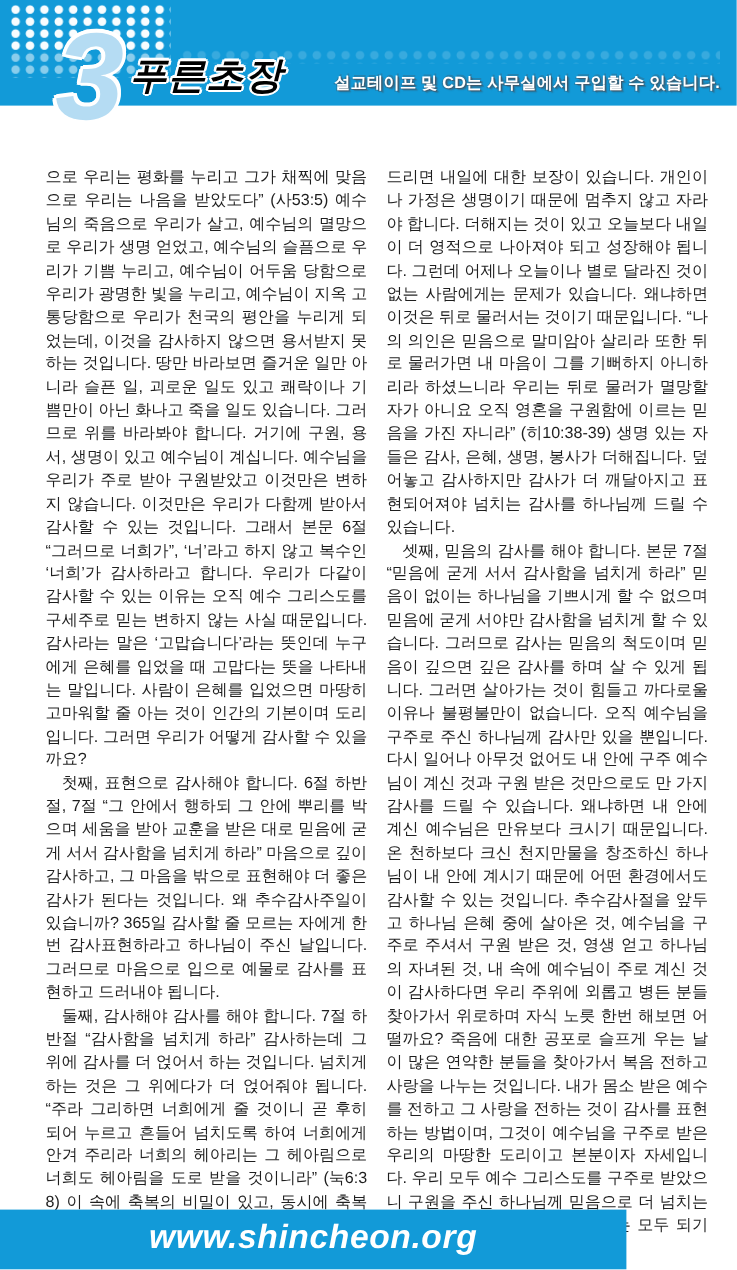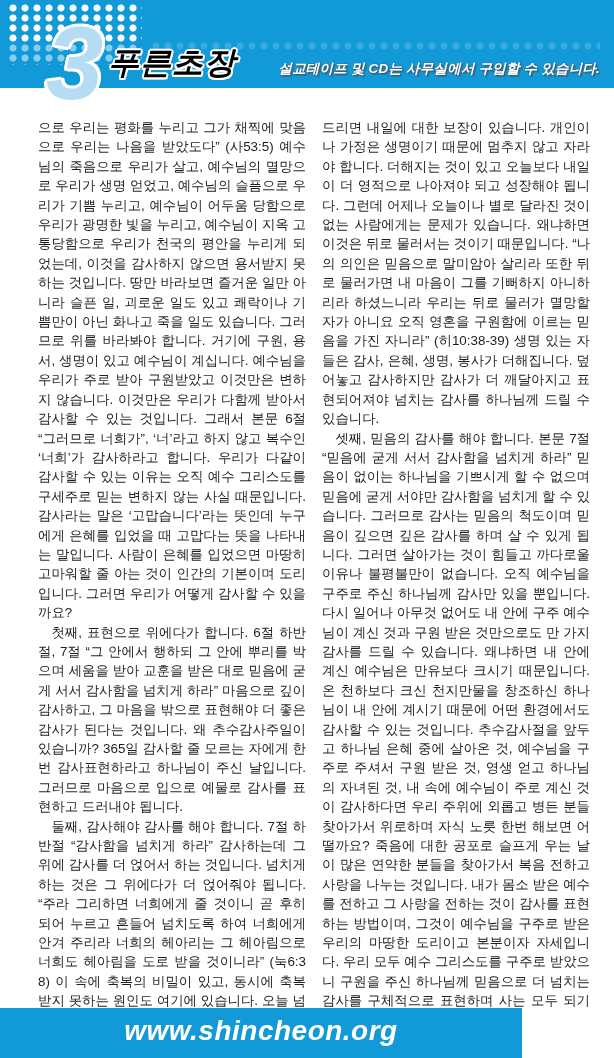--- a/index.html
+++ b/index.html
@@ -55,34 +55,34 @@
     font-weight:900;font-style:italic;
     letter-spacing:1px;
     color:#000;
     text-shadow:
       -2px 0 0 #fff, 2px 0 0 #fff, 0 -2px 0 #fff, 0 2px 0 #fff,
       -1.5px -1.5px 0 #fff, 1.5px -1.5px 0 #fff, -1.5px 1.5px 0 #fff, 1.5px 1.5px 0 #fff;
     z-index:4;
   }
   .header-note{
     position:absolute;top:60px;right:14px;
-    font-size:13.5px;font-weight:bold;font-style:italic;
+    font-size:13.5px;font-weight:bold;
     color:#fff;
     text-shadow:1px 1px 0 rgba(70,85,100,0.75), -1px 1px 0 rgba(70,85,100,0.35),
                 1px -1px 0 rgba(70,85,100,0.35), 2px 2px 1px rgba(60,75,90,0.45);
     letter-spacing:0.2px;
     z-index:4;
   }
 
   
   .content{
     position:absolute;top:118px;left:38px;width:552px;height:874px;
     display:flex;gap:16px;
   }
-  .col{flex:1 1 0;min-width:0;}
+  .col{flex:1 1 0;min-width:0;margin-top:20px;}
   .col p{
     font-size:13.4px;line-height:19.4px;
     text-align:justify;
     word-break:break-all;
     color:var(--text);
   }
   .col p.indent{text-indent:1em;}
   .col .lead{font-weight:normal;}
 
   
@@ -108,21 +108,21 @@
     <div class="dots dots-fade"></div>
     <div class="dots dots-band"></div>
     <div class="big-num">3</div>
     <h1 class="title">푸른초장</h1>
     <div class="header-note">설교테이프 및 CD는 사무실에서 구입할 수 있습니다.</div>
   </header>
 
   <main class="content">
     <div class="col">
       <p><span class="lead"></span><span>으로 우리는 평화를 누리고 그가 채찍에 맞음으로 우리는 나음을 받았도다” (사53:5) 예수님의 죽음으로 우리가 살고, 예수님의 멸망으로 우리가 생명 얻었고, 예수님의 슬픔으로 우리가 기쁨 누리고, 예수님이 어두움 당함으로 우리가 광명한 빛을 누리고, 예수님이 지옥 고통당함으로 우리가 천국의 평안을 누리게 되었는데, 이것을 감사하지 않으면 용서받지 못하는 것입니다. 땅만 바라보면 즐거운 일만 아니라 슬픈 일, 괴로운 일도 있고 쾌락이나 기쁨만이 아닌 화나고 죽을 일도 있습니다. 그러므로 위를 바라봐야 합니다. 거기에 구원, 용서, 생명이 있고 예수님이 계십니다. 예수님을 우리가 주로 받아 구원받았고 이것만은 변하지 않습니다. 이것만은 우리가 다함께 받아서 감사할 수 있는 것입니다. 그래서 본문 6절 “그러므로 너희가”, ‘너’라고 하지 않고 복수인 ‘너희’가 감사하라고 합니다. 우리가 다같이 감사할 수 있는 이유는 오직 예수 그리스도를 구세주로 믿는 변하지 않는 사실 때문입니다. 감사라는 말은 ‘고맙습니다’라는 뜻인데 누구에게 은혜를 입었을 때 고맙다는 뜻을 나타내는 말입니다. 사람이 은혜를 입었으면 마땅히 고마워할 줄 아는 것이 인간의 기본이며 도리입니다. 그러면 우리가 어떻게 감사할 수 있을까요?</span></p>
-      <p class="indent"><span class="lead">첫째, 표현으로 위에다가 합니다.</span><span> 6절 하반절, 7절 “그 안에서 행하되 그 안에 뿌리를 박으며 세움을 받아 교훈을 받은 대로 믿음에 굳게 서서 감사함을 넘치게 하라” 마음으로 깊이 감사하고, 그 마음을 밖으로 표현해야 더 좋은 감사가 된다는 것입니다. 왜 추수감사주일이 있습니까? 365일 감사할 줄 모르는 자에게 한 번 감사표현하라고 하나님이 주신 날입니다. 그러므로 마음으로 입으로 예물로 감사를 표현하고 드러내야 됩니다.</span></p>
+      <p class="indent"><span class="lead">첫째, 표현으로 감사해야 합니다.</span><span> 6절 하반절, 7절 “그 안에서 행하되 그 안에 뿌리를 박으며 세움을 받아 교훈을 받은 대로 믿음에 굳게 서서 감사함을 넘치게 하라” 마음으로 깊이 감사하고, 그 마음을 밖으로 표현해야 더 좋은 감사가 된다는 것입니다. 왜 추수감사주일이 있습니까? 365일 감사할 줄 모르는 자에게 한 번 감사표현하라고 하나님이 주신 날입니다. 그러므로 마음으로 입으로 예물로 감사를 표현하고 드러내야 됩니다.</span></p>
       <p class="indent"><span class="lead">둘째, 감사해야 감사를 해야 합니다.</span><span> 7절 하반절 “감사함을 넘치게 하라” 감사하는데 그 위에 감사를 더 얹어서 하는 것입니다. 넘치게 하는 것은 그 위에다가 더 얹어줘야 됩니다. “주라 그리하면 너희에게 줄 것이니 곧 후히 되어 누르고 흔들어 넘치도록 하여 너희에게 안겨 주리라 너희의 헤아리는 그 헤아림으로 너희도 헤아림을 도로 받을 것이니라” (눅6:38) 이 속에 축복의 비밀이 있고, 동시에 축복받지 못하는 원인도 여기에 있습니다. 오늘 넘치도록 더해지는 감사를</span></p>
     </div>
     <div class="col">
       <p><span class="lead"></span><span>드리면 내일에 대한 보장이 있습니다. 개인이나 가정은 생명이기 때문에 멈추지 않고 자라야 합니다. 더해지는 것이 있고 오늘보다 내일이 더 영적으로 나아져야 되고 성장해야 됩니다. 그런데 어제나 오늘이나 별로 달라진 것이 없는 사람에게는 문제가 있습니다. 왜냐하면 이것은 뒤로 물러서는 것이기 때문입니다. “나의 의인은 믿음으로 말미암아 살리라 또한 뒤로 물러가면 내 마음이 그를 기뻐하지 아니하리라 하셨느니라 우리는 뒤로 물러가 멸망할 자가 아니요 오직 영혼을 구원함에 이르는 믿음을 가진 자니라” (히10:38-39) 생명 있는 자들은 감사, 은혜, 생명, 봉사가 더해집니다. 덮어놓고 감사하지만 감사가 더 깨달아지고 표현되어져야 넘치는 감사를 하나님께 드릴 수 있습니다.</span></p>
       <p class="indent"><span class="lead">셋째, 믿음의 감사를 해야 합니다.</span><span> 본문 7절 “믿음에 굳게 서서 감사함을 넘치게 하라” 믿음이 없이는 하나님을 기쁘시게 할 수 없으며 믿음에 굳게 서야만 감사함을 넘치게 할 수 있습니다. 그러므로 감사는 믿음의 척도이며 믿음이 깊으면 깊은 감사를 하며 살 수 있게 됩니다. 그러면 살아가는 것이 힘들고 까다로울 이유나 불평불만이 없습니다. 오직 예수님을 구주로 주신 하나님께 감사만 있을 뿐입니다. 다시 일어나 아무것 없어도 내 안에 구주 예수님이 계신 것과 구원 받은 것만으로도 만 가지 감사를 드릴 수 있습니다. 왜냐하면 내 안에 계신 예수님은 만유보다 크시기 때문입니다. 온 천하보다 크신 천지만물을 창조하신 하나님이 내 안에 계시기 때문에 어떤 환경에서도 감사할 수 있는 것입니다. 추수감사절을 앞두고 하나님 은혜 중에 살아온 것, 예수님을 구주로 주셔서 구원 받은 것, 영생 얻고 하나님의 자녀된 것, 내 속에 예수님이 주로 계신 것이 감사하다면 우리 주위에 외롭고 병든 분들 찾아가서 위로하며 자식 노릇 한번 해보면 어떨까요? 죽음에 대한 공포로 슬프게 우는 날이 많은 연약한 분들을 찾아가서 복음 전하고 사랑을 나누는 것입니다. 내가 몸소 받은 예수를 전하고 그 사랑을 전하는 것이 감사를 표현하는 방법이며, 그것이 예수님을 구주로 받은 우리의 마땅한 도리이고 본분이자 자세입니다. 우리 모두 예수 그리스도를 구주로 받았으니 구원을 주신 하나님께 믿음으로 더 넘치는 감사를 구체적으로 표현하며 사는 모두 되기를 바랍니다.</span></p>
     </div>
   </main>
 
   <footer class="bottom-bar">
     <span class="site-url">www.shincheon.org</span>

